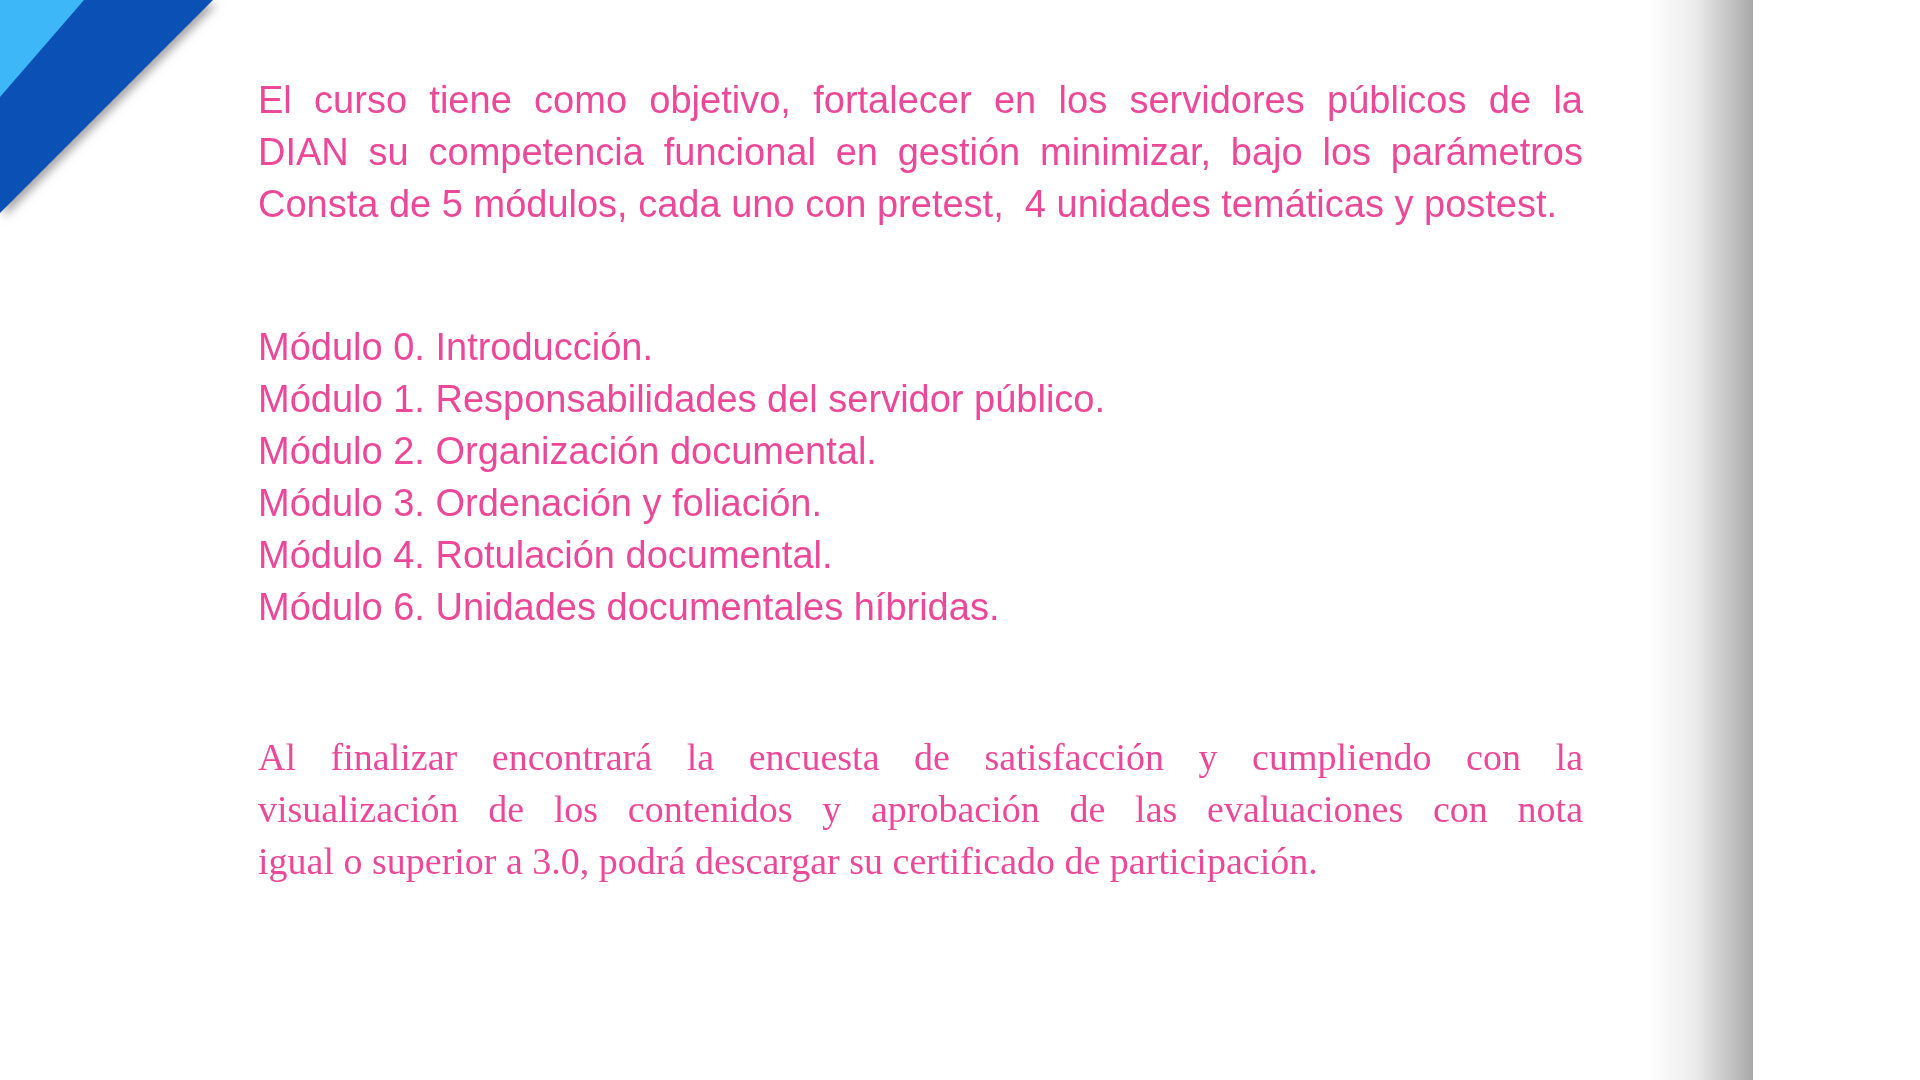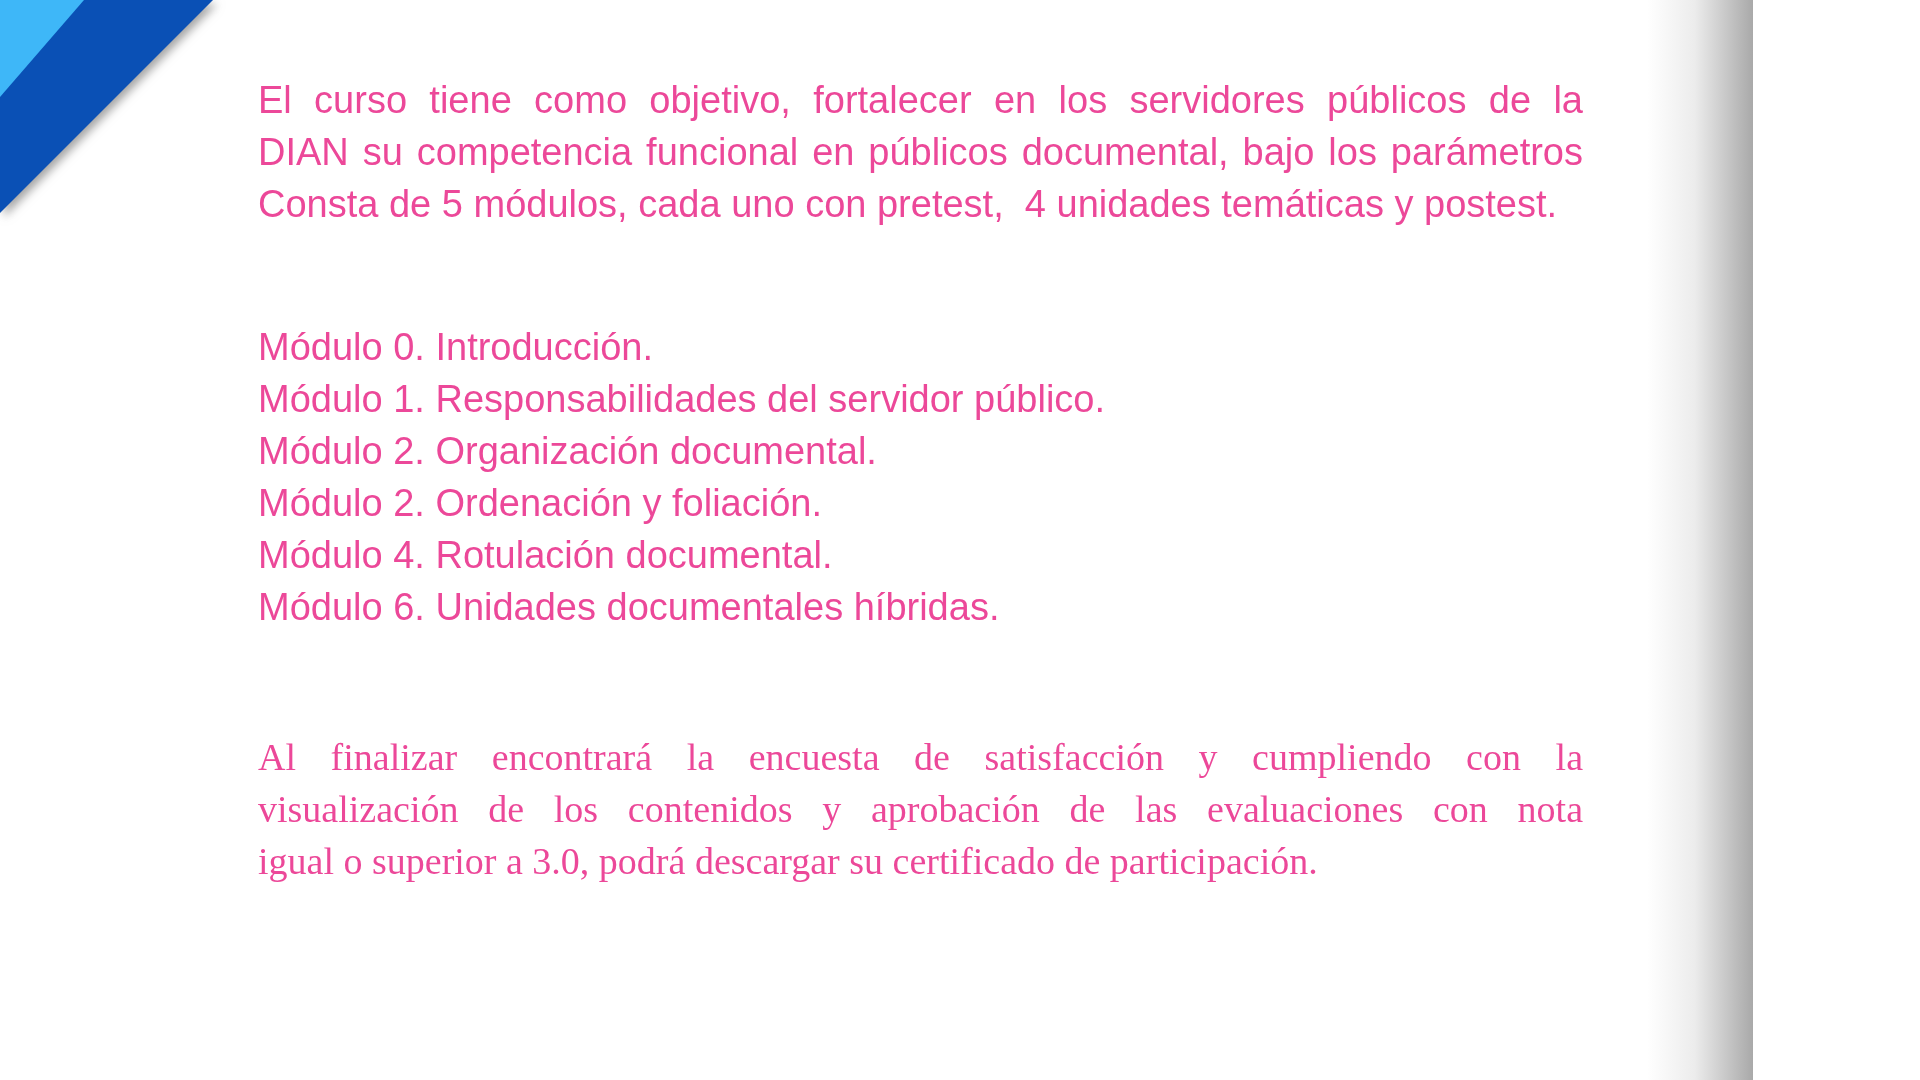--- a/index.html
+++ b/index.html
@@ -81,29 +81,29 @@
 
     <div class="edge-shadow"></div>
 
     <div class="tri-shadow-wrap">
       <div class="tri-dark" style="background:#0a50b5;"></div>
     </div>
     <div class="tri-light" style="background:#3eb7f8;"></div>
 
     <div class="textcol intro">
       <div class="line j">El curso tiene como objetivo, fortalecer en los servidores públicos de la</div>
-      <div class="line j">DIAN su competencia funcional en públicos documental, bajo los parámetros</div>
+      <div class="line j">DIAN su competencia funcional en gestión minimizar, bajo los parámetros</div>
       <div class="line">Consta de 5 módulos, cada uno con pretest,  4 unidades temáticas y postest.</div>
     </div>
 
     <div class="textcol modules">
       <div class="line">Módulo 0. Introducción.</div>
       <div class="line">Módulo 1. Responsabilidades del servidor público.</div>
       <div class="line">Módulo 2. Organización documental.</div>
-      <div class="line">Módulo 2. Ordenación y foliación.</div>
+      <div class="line">Módulo 3. Ordenación y foliación.</div>
       <div class="line">Módulo 4. Rotulación documental.</div>
       <div class="line">Módulo 6. Unidades documentales híbridas.</div>
     </div>
 
     <div class="textcol closing">
       <div class="line j">Al finalizar encontrará la encuesta de satisfacción y cumpliendo con la</div>
       <div class="line j">visualización de los contenidos y aprobación de las evaluaciones con nota</div>
       <div class="line">igual o superior a 3.0, podrá descargar su certificado de participación.</div>
     </div>
 

